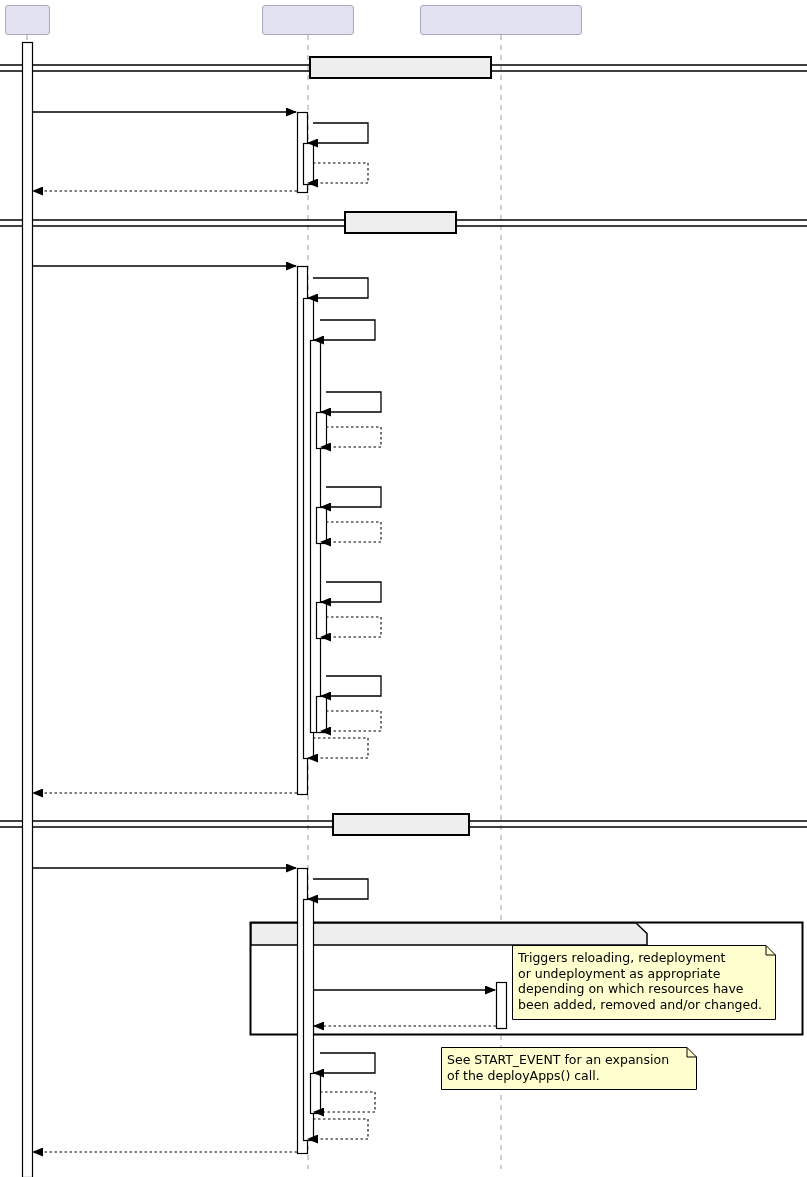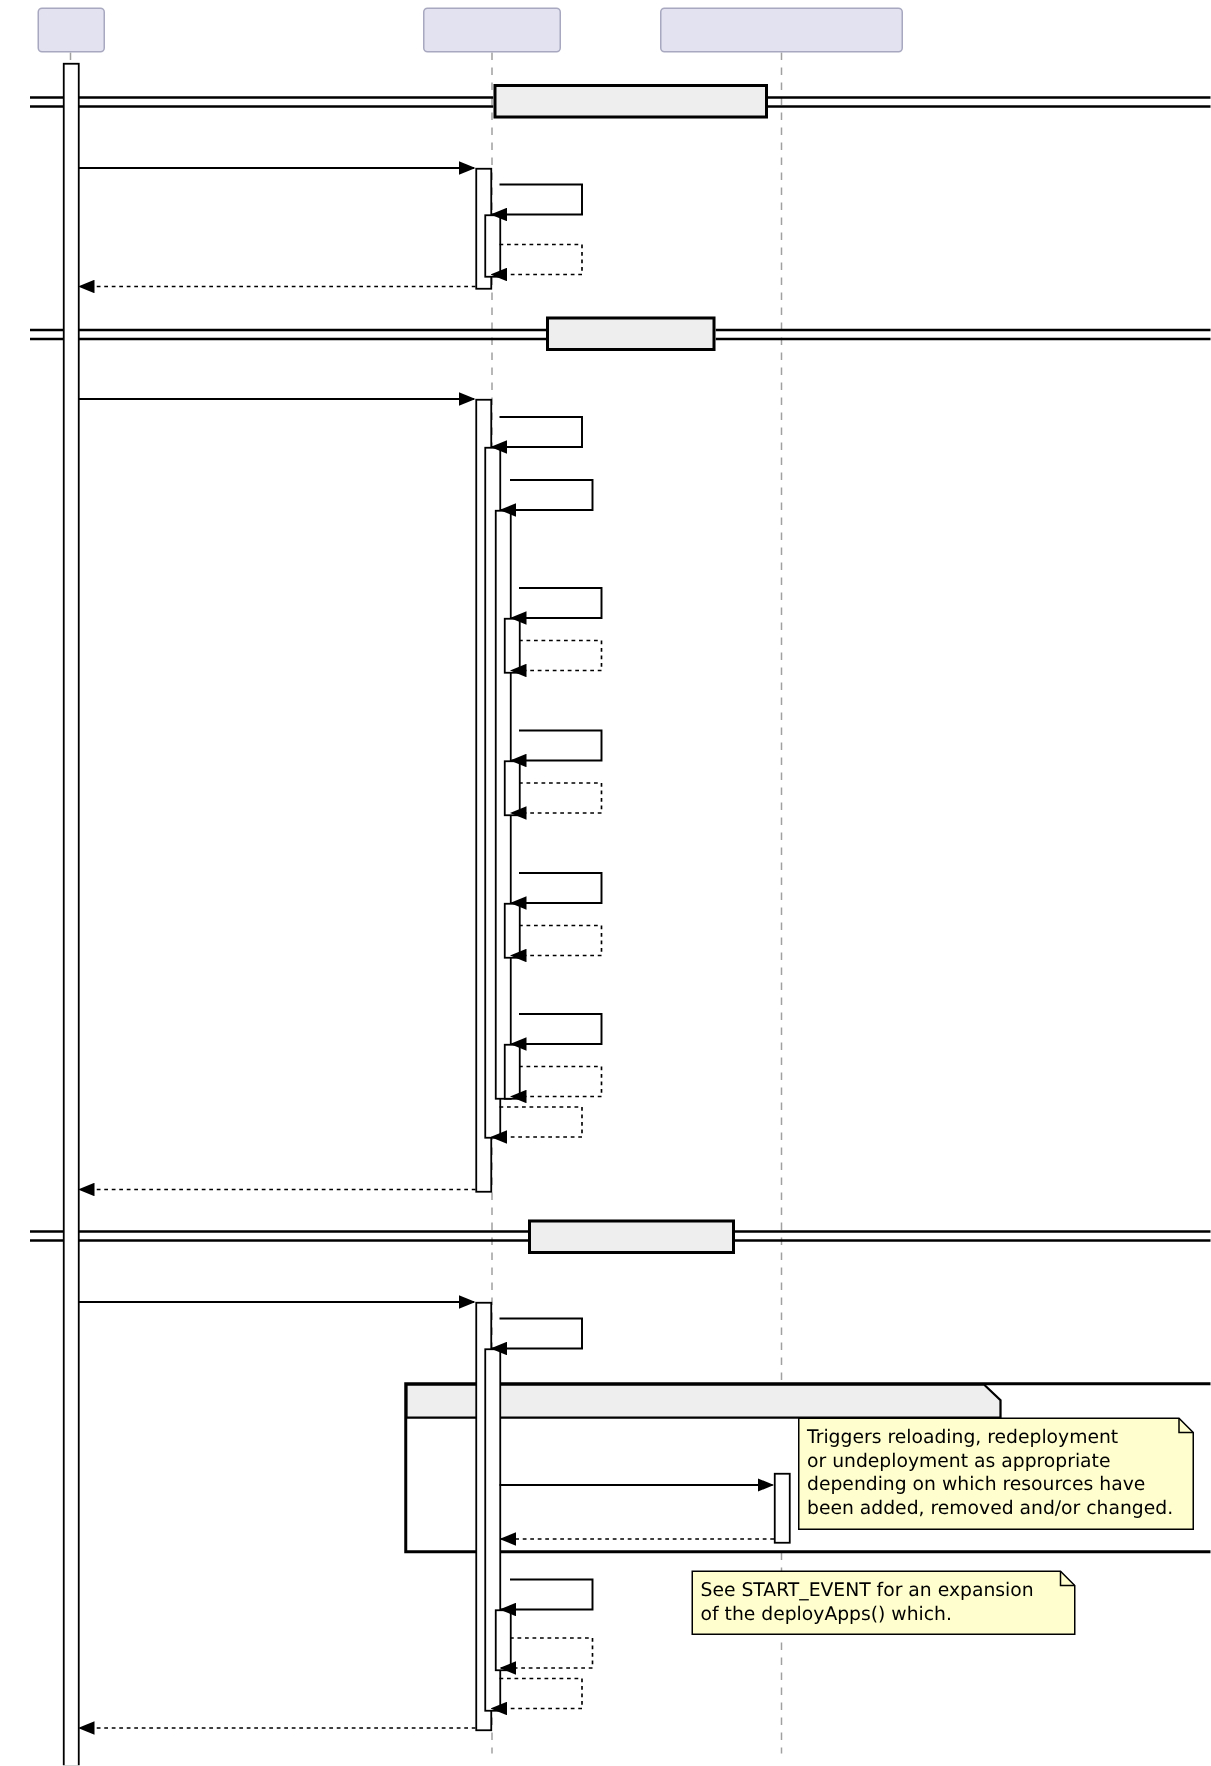--- a/index.html
+++ b/index.html
@@ -1,20 +1,20 @@
 <!DOCTYPE html>
 <html><head>
 <meta charset="utf-8">
 <style>
   html,body{margin:0;padding:0;background:#fff;}
   body{
     font-family:"DejaVu Sans","Liberation Sans",sans-serif;
     width:807px;height:1177px;position:relative;overflow:hidden;
   }
-  #stage{position:absolute;left:0;top:0;width:666px;height:1177px;margin-left:20px;}
+  #stage{position:absolute;left:0;top:0;width:666px;height:1177px;}
   svg#diagram{position:absolute;left:0;top:0;width:807px;height:1177px;display:block;}
 
   .participant-box{
     position:absolute;
     background:#E2E2F0;
     border:1px solid #A8A8C0;
     border-radius:3px;
     font-size:14px;
     color:#000;
     line-height:1;
@@ -173,16 +173,16 @@
     </div>
   <div id="group-titles-layer">
       <div class="group-title" style="left: 265px; top: 928px;"></div>
     </div>
   <div id="note-texts-layer">
       <div class="note-text" style="left: 518px; top: 950px;">Triggers reloading, redeployment
 or undeployment as appropriate
 depending on which resources have
 been added, removed and/or changed.</div>
       <div class="note-text" style="left: 447px; top: 1052px;">See START_EVENT for an expansion
-of the deployApps() which.</div>
+of the deployApps() call.</div>
     </div>
 
 </div>
 
 </body></html>

